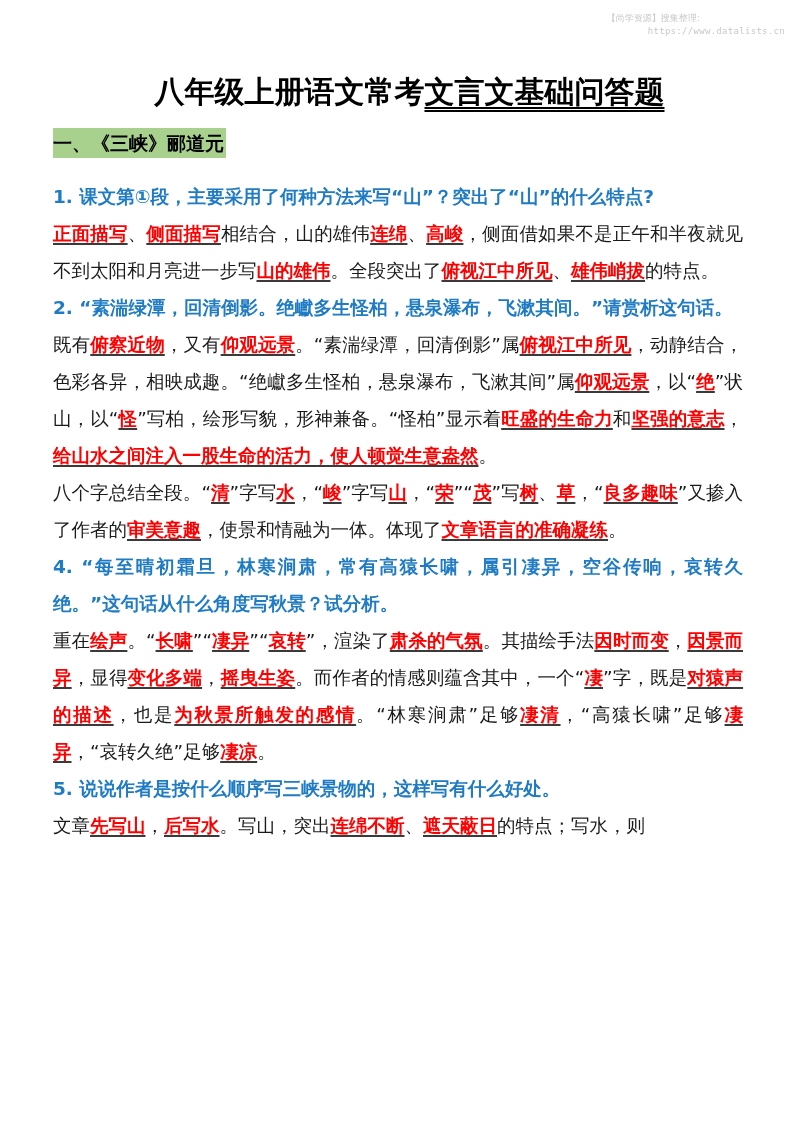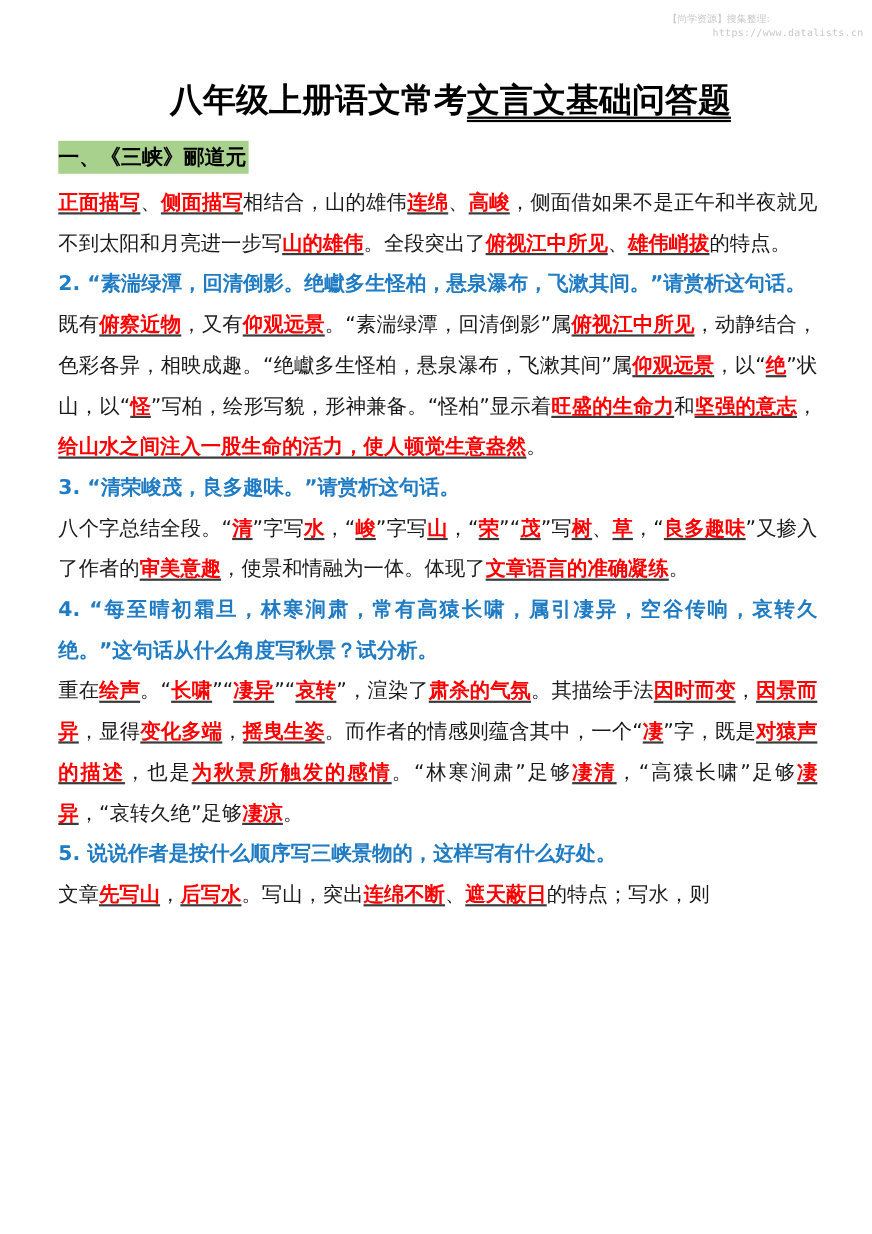--- a/index.html
+++ b/index.html
@@ -55,21 +55,21 @@
       width: 690px;
     }
     .section-heading {
       display: inline-block;
       background: #a9d18e;
       font-size: 19px;
       font-weight: bold;
       color: #000;
       padding: 2px 2px 2px 0;
       line-height: 26px;
-      margin-bottom: 8px;
+      margin-bottom: 20px;
     }
     .question {
       color: #1f7bc3;
       font-weight: bold;
       font-size: 18.5px;
       line-height: 37px;
       margin: 0;
       text-align: justify;
     }
     .answer {
@@ -99,28 +99,28 @@
 
 <div class="doc-title">
   <span>八年级上册语文常考</span><span class="title-ul">文言文基础问答题</span>
 </div>
 
 <div class="content">
   <div class="section-heading">一、《三峡》郦道元</div>
 
   <div id="qa-list">
     <div class="qa-item">
+      <p class="question">1. 课文第①段，主要采用了何种方法来写“山”？突出了“山”的什么特点?</p>
       <p class="answer"><span class="hl">正面描写</span><span>、</span><span class="hl">侧面描写</span><span>相结合，山的雄伟</span><span class="hl">连绵</span><span>、</span><span class="hl">高峻</span><span>，侧面借如果不是正午和半夜就见不到太阳和月亮进一步写</span><span class="hl">山的雄伟</span><span>。全段突出了</span><span class="hl">俯视江中所见</span><span>、</span><span class="hl">雄伟峭拔</span><span>的特点。</span></p>
     </div>
     <div class="qa-item">
       <p class="question">2. “素湍绿潭，回清倒影。绝巘多生怪柏，悬泉瀑布，飞漱其间。”请赏析这句话。</p>
       <p class="answer"><span>既有</span><span class="hl">俯察近物</span><span>，又有</span><span class="hl">仰观远景</span><span>。“素湍绿潭，回清倒影”属</span><span class="hl">俯视江中所见</span><span>，动静结合，色彩各异，相映成趣。“绝巘多生怪柏，悬泉瀑布，飞漱其间”属</span><span class="hl">仰观远景</span><span>，以“</span><span class="hl">绝</span><span>”状山，以“</span><span class="hl">怪</span><span>”写柏，绘形写貌，形神兼备。“怪柏”显示着</span><span class="hl">旺盛的生命力</span><span>和</span><span class="hl">坚强的意志</span><span>，</span><span class="hl">给山水之间注入一股生命的活力，使人顿觉生意盎然</span><span>。</span></p>
     </div>
     <div class="qa-item">
-      <p class="question">3. “清荣峻茂，良多趣味。”请赏析这句话。</p>
       <p class="answer"><span>八个字总结全段。“</span><span class="hl">清</span><span>”字写</span><span class="hl">水</span><span>，“</span><span class="hl">峻</span><span>”字写</span><span class="hl">山</span><span>，“</span><span class="hl">荣</span><span>”“</span><span class="hl">茂</span><span>”写</span><span class="hl">树</span><span>、</span><span class="hl">草</span><span>，“</span><span class="hl">良多趣味</span><span>”又掺入了作者的</span><span class="hl">审美意趣</span><span>，使景和情融为一体。体现了</span><span class="hl">文章语言的准确凝练</span><span>。</span></p>
     </div>
     <div class="qa-item">
       <p class="question">4. “每至晴初霜旦，林寒涧肃，常有高猿长啸，属引凄异，空谷传响，哀转久绝。”这句话从什么角度写秋景？试分析。</p>
       <p class="answer"><span>重在</span><span class="hl">绘声</span><span>。“</span><span class="hl">长啸</span><span>”“</span><span class="hl">凄异</span><span>”“</span><span class="hl">哀转</span><span>”，渲染了</span><span class="hl">肃杀的气氛</span><span>。其描绘手法</span><span class="hl">因时而变</span><span>，</span><span class="hl">因景而异</span><span>，显得</span><span class="hl">变化多端</span><span>，</span><span class="hl">摇曳生姿</span><span>。而作者的情感则蕴含其中，一个“</span><span class="hl">凄</span><span>”字，既是</span><span class="hl">对猿声的描述</span><span>，也是</span><span class="hl">为秋景所触发的感情</span><span>。“林寒涧肃”足够</span><span class="hl">凄清</span><span>，“高猿长啸”足够</span><span class="hl">凄异</span><span>，“哀转久绝”足够</span><span class="hl">凄凉</span><span>。</span></p>
     </div>
     <div class="qa-item">
       <p class="question">5. 说说作者是按什么顺序写三峡景物的，这样写有什么好处。</p>
       <p class="answer"><span>文章</span><span class="hl">先写山</span><span>，</span><span class="hl">后写水</span><span>。写山，突出</span><span class="hl">连绵不断</span><span>、</span><span class="hl">遮天蔽日</span><span>的特点；写水，则</span></p>
     </div>

